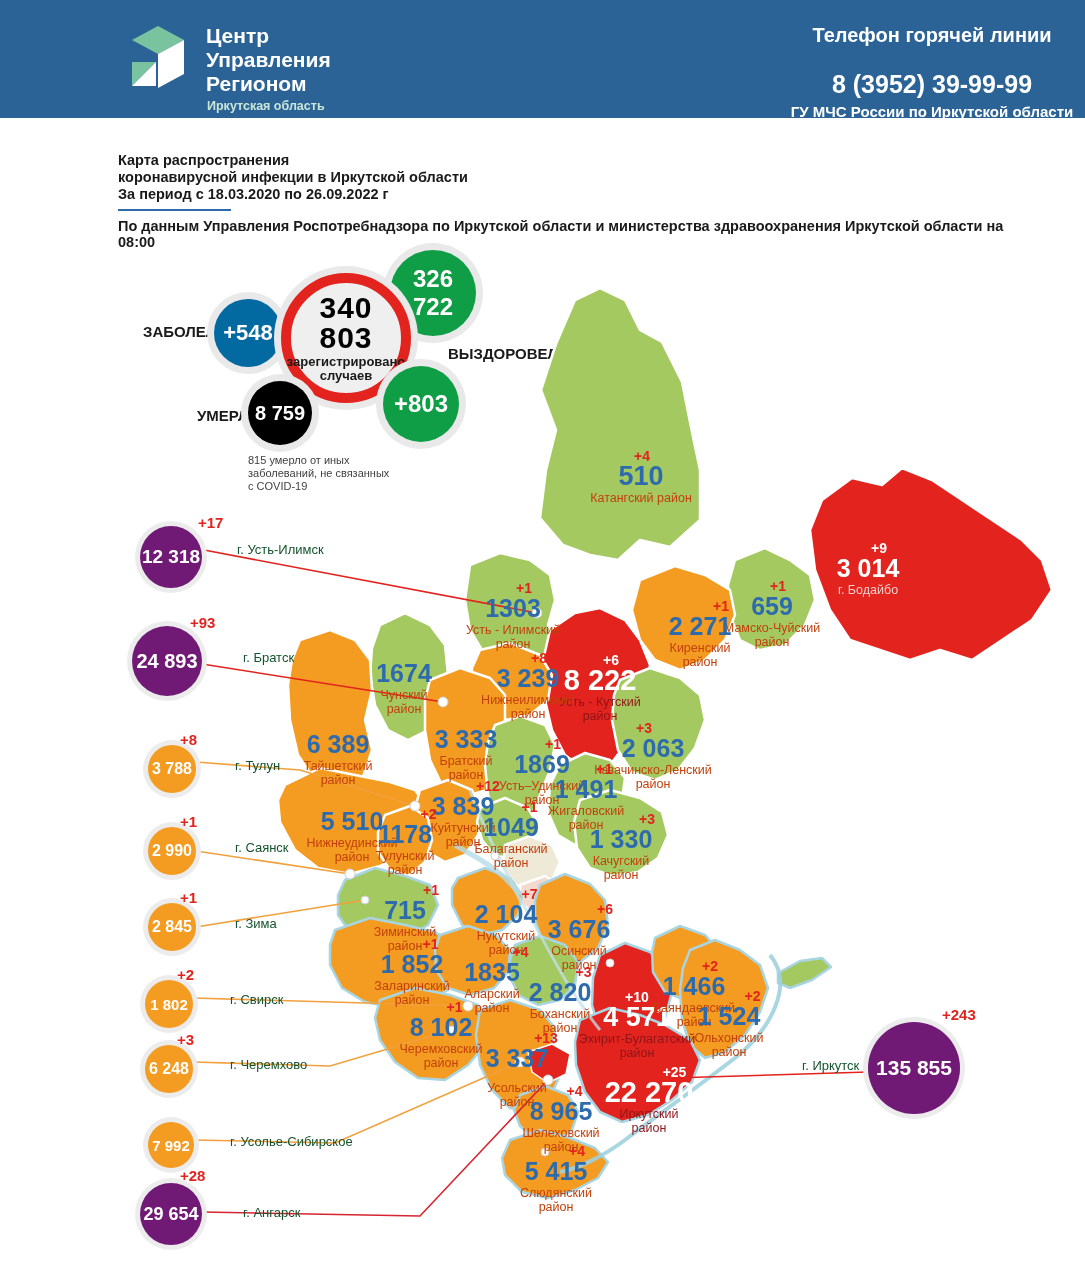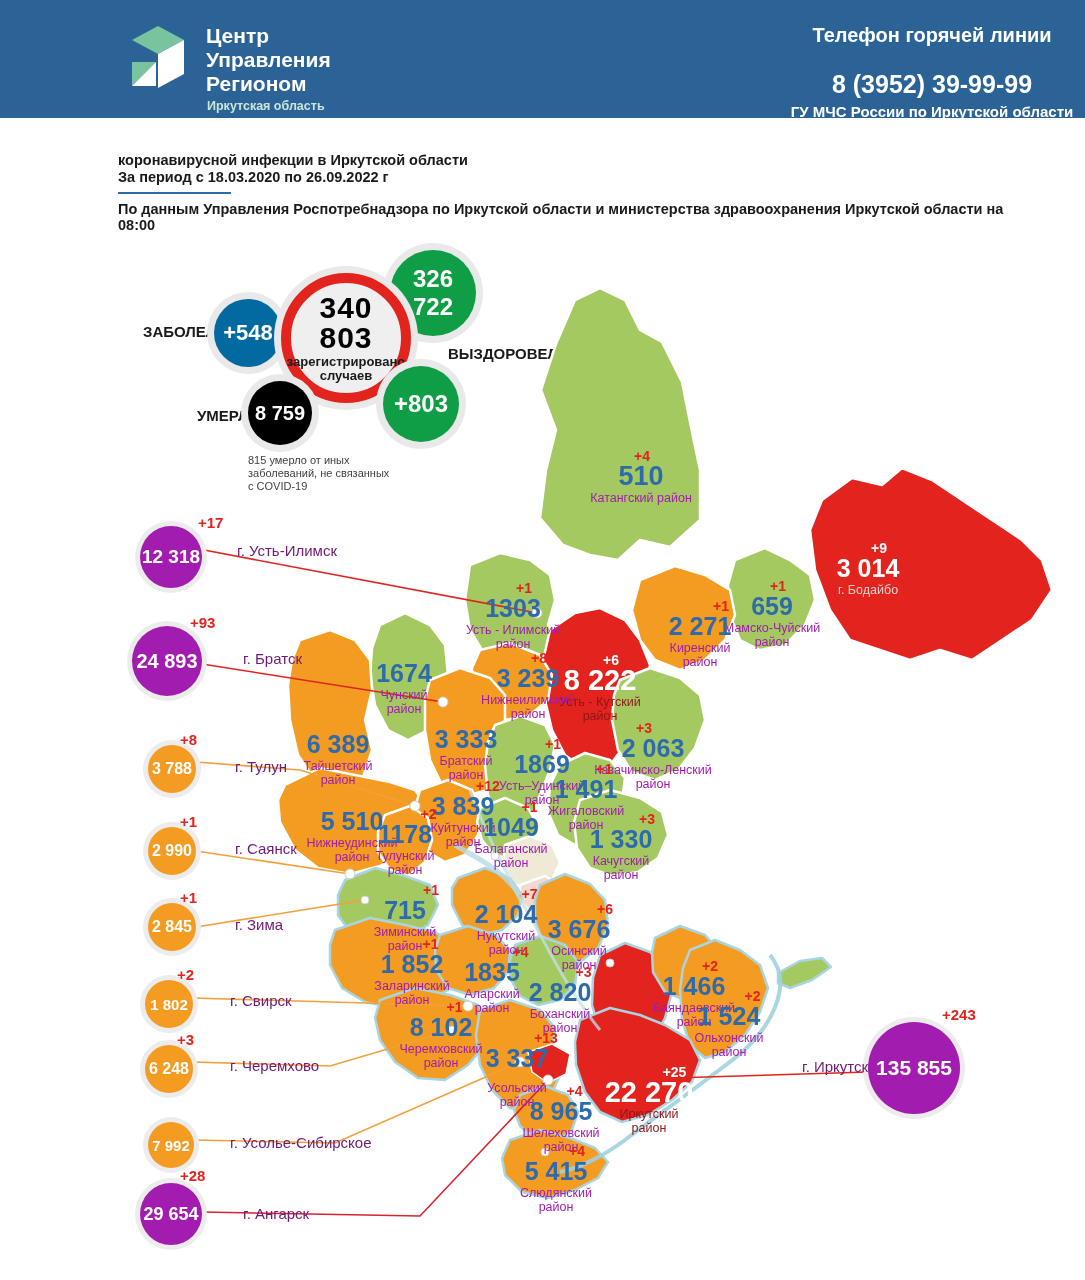--- a/index.html
+++ b/index.html
@@ -27,30 +27,30 @@
   .c-main{background:#efefef;border:10px solid #e2231e;color:#000;}
   .stat-lbl{position:absolute;font-size:15px;font-weight:bold;color:#1a1a1a;}
   .stat-note{position:absolute;left:248px;top:454px;font-size:11px;line-height:13px;color:#3f3f3e;width:150px;}
   .m-num{font-size:30px;line-height:30px;letter-spacing:1px;}
   .m-cap{font-size:13px;line-height:14px;font-weight:bold;color:#1a1a1a;margin-top:2px;}
   
   .dl{position:absolute;text-align:center;transform:translateX(-50%);z-index:5;}
   .dd{display:block;height:15px;margin-left:58px;text-align:left;font-size:14px;font-weight:bold;color:#e2231e;}
   .dd:empty{display:none;}
   .dv{display:block;font-size:25px;font-weight:bold;color:#2e6bad;white-space:nowrap;line-height:26px;}
-  .dn{display:block;width:110px;margin:2px auto 0;font-size:12.5px;line-height:14px;color:#a21caf;}
+  .dn{display:block;width:110px;margin:2px auto 0;font-size:12.5px;line-height:14px;color:#c2410c;}
   .onred .dv{color:#fff;} .onred .dd{color:#fff;} .onred .dn{color:#8f1519;}
   .bod .dn{color:#f2cfcf;}
   
   .city{position:absolute;z-index:6;}
   .cc{border-radius:50%;display:flex;align-items:center;justify-content:center;color:#fff;
       font-weight:bold;box-shadow:0 0 0 5px #ececec;white-space:nowrap;}
-  .cc-red{background:#a21caf;} .cc-or{background:#f49b21;}
+  .cc-red{background:#701a75;} .cc-or{background:#f49b21;}
   .c-delta{position:absolute;font-size:15px;font-weight:bold;color:#e2231e;white-space:nowrap;}
-  .c-lab{position:absolute;font-size:15px;color:#701a75;white-space:nowrap;}
+  .c-lab{position:absolute;font-size:13px;color:#14532d;white-space:nowrap;}
   svg{position:absolute;left:0;top:0;z-index:1;}
 </style>
 </head>
 <body>
 
 <div class="page">
 
   <div class="hdr">
     <svg class="logo" width="76" height="80" viewBox="0 0 76 80" style="left:120px;top:20px">
       <polygon points="12,20 38,6 64,20 38,34" fill="#79c49e"></polygon>
@@ -65,20 +65,21 @@
     </div>
     <div class="logo-sub">Иркутская область</div>
     <div class="hot">
       <div class="hot-t">Телефон горячей линии</div>
       <div class="hot-p">8 (3952) 39-99-99</div>
       <div class="hot-s">ГУ МЧС России по Иркутской области</div>
     </div>
   </div>
 
   <div class="tblock">
+    <div class="t-line">Карта распространения</div>
     <div class="t-line">коронавирусной инфекции в Иркутской области</div>
     <div class="t-line">За период с 18.03.2020 по 26.09.2022 г</div>
     <div class="t-rule"></div>
     <div class="t-src">По данным Управления Роспотребнадзора по Иркутской области и министерства здравоохранения Иркутской области на 08:00</div>
   </div>
 
   <svg width="1085" height="1280" viewBox="0 0 1085 1280">
     <g stroke="#ffffff" stroke-width="2.5" stroke-linejoin="round">
 
       <polygon fill="#a5c961" points="575,300 600,288 625,300 640,330 662,342 682,382 692,432 700,470 700,520 670,547 640,540 618,560 590,555 563,545 540,518 546,470 556,430 541,390 556,344"></polygon>
@@ -330,20 +331,25 @@
   <div class="dl" style="left:492px;top:944px">
     <span class="dd">+4</span>
     <span class="dv">1835</span>
     <span class="dn" style="width:75px">Аларский район</span>
   </div>
   <div class="dl" style="left:560px;top:964px">
     <span class="dd">+3</span>
     <span class="dv">2 820</span>
     <span class="dn" style="width:85px">Боханский район</span>
   </div>
+  <div class="dl onred" style="left:637px;top:989px">
+    <span class="dd">+10</span>
+    <span class="dv" style="font-size:27px">4 571</span>
+    <span class="dn" style="width:140px">Эхирит-Булагатский район</span>
+  </div>
   <div class="dl" style="left:694px;top:958px">
     <span class="dd">+2</span>
     <span class="dv">1 466</span>
     <span class="dn" style="width:100px">Баяндаевский район</span>
   </div>
   <div class="dl" style="left:729px;top:988px">
     <span class="dd">+2</span>
     <span class="dv">1 524</span>
     <span class="dn" style="width:85px">Ольхонский район</span>
   </div>

